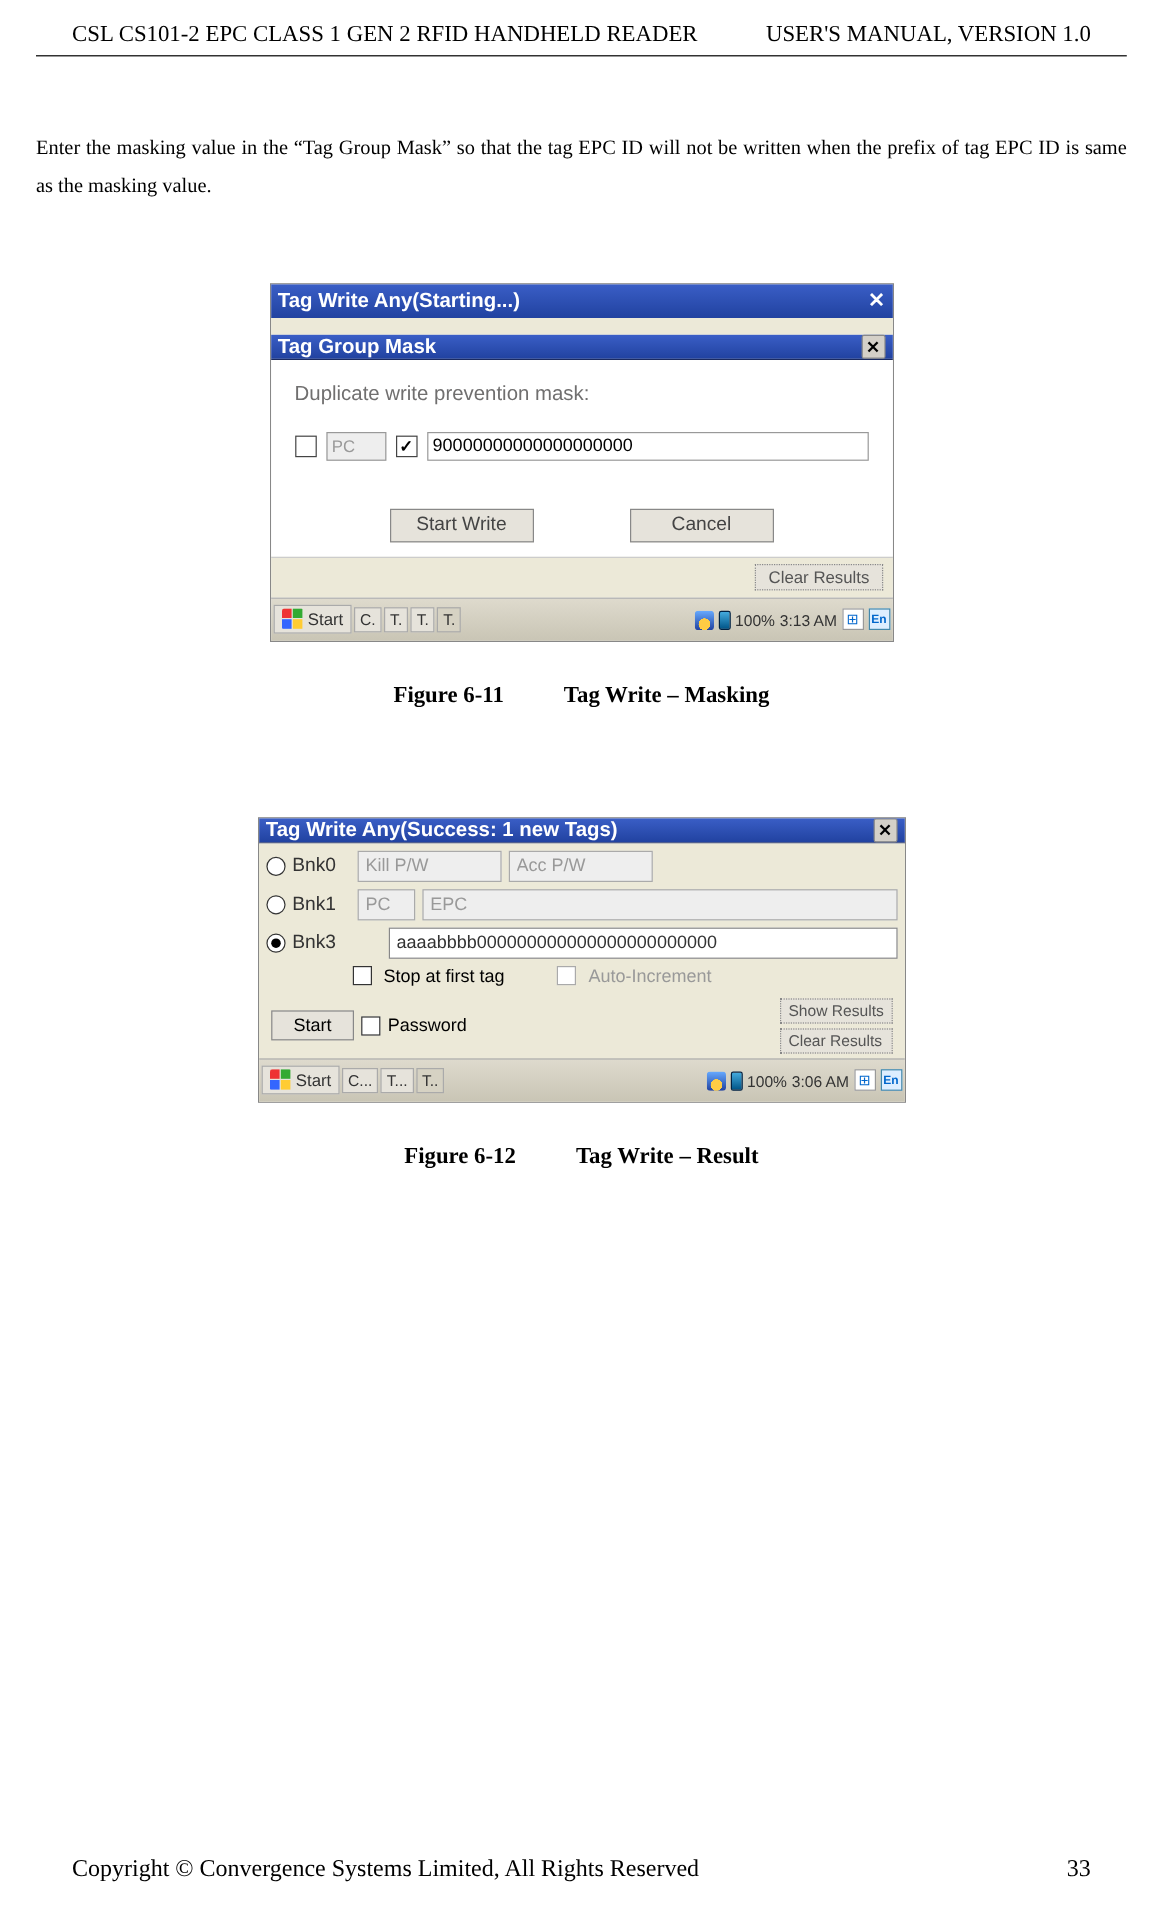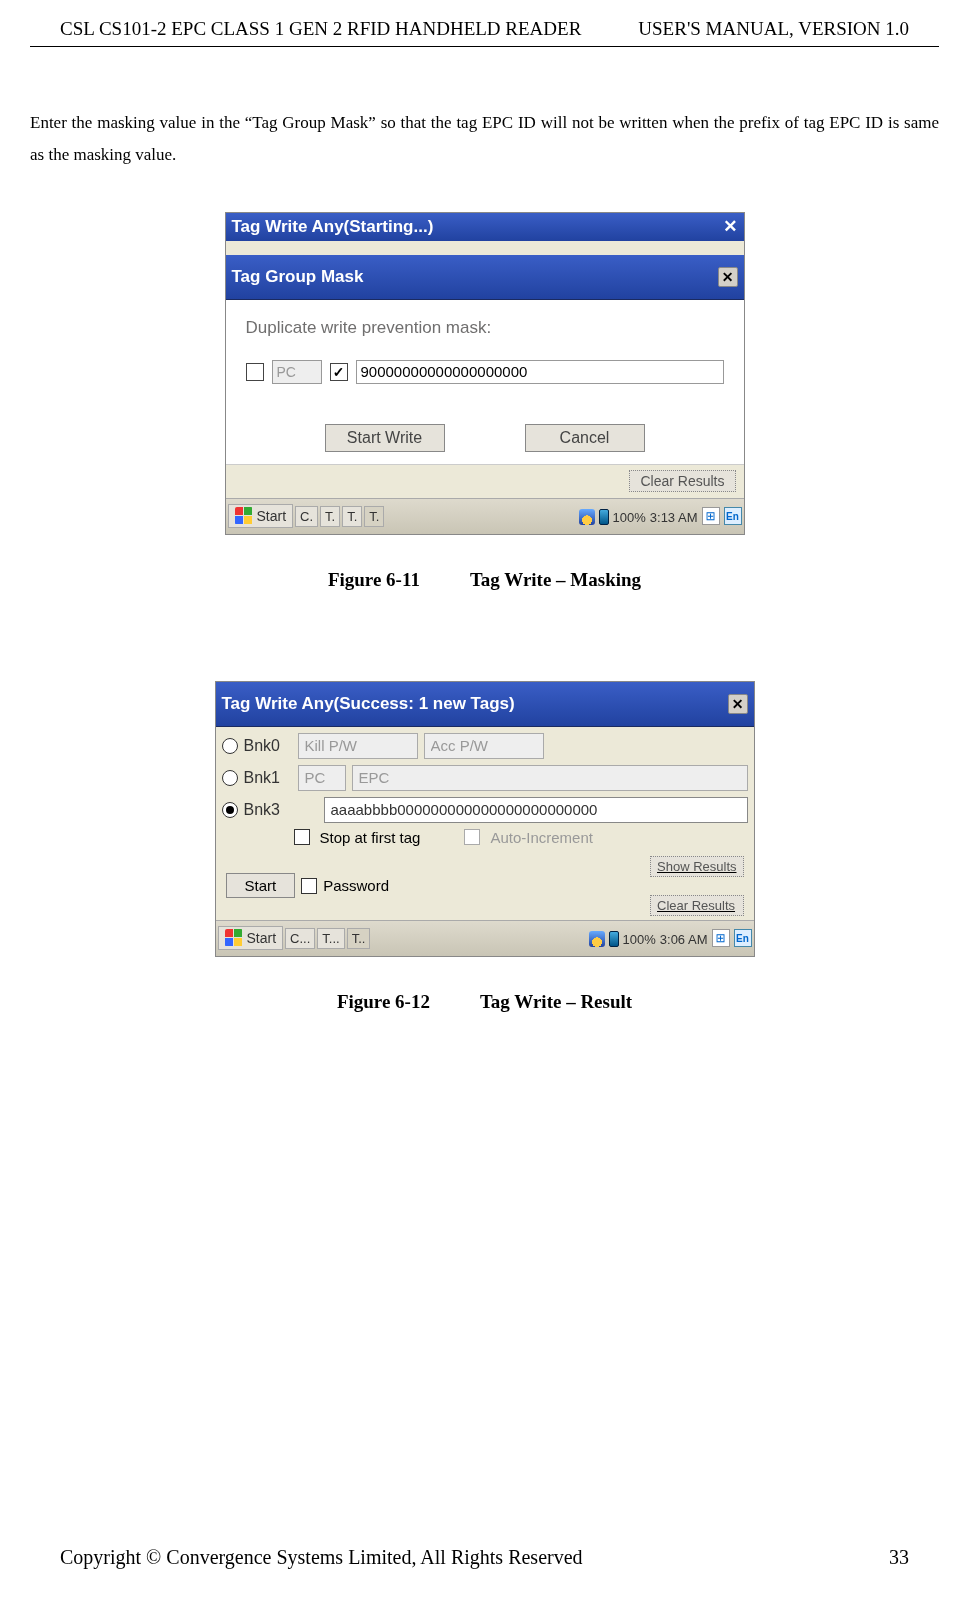--- a/index.html
+++ b/index.html
@@ -22,35 +22,35 @@
     .body-text {
       padding: 60px 30px 0 30px;
       font-size: 17px;
       line-height: 1.9;
       text-align: justify;
     }
     .figure-wrap {
       display: flex;
       flex-direction: column;
       align-items: center;
-      margin-top: 40px;
+      margin-top: 64px;
     }
     .screenshot {
       border: 1px solid #888;
       background: #fff;
       font-family: Tahoma, Arial, sans-serif;
       font-size: 15px;
     }
     .ss1 { width: 520px; }
     .ss2 { width: 540px; }
     .titlebar {
       background: linear-gradient(#3a5ec6, #2142a0);
       color: #fff;
       font-weight: bold;
-      padding: 12px 6px;
+      padding: 0 6px;
       display: flex;
       justify-content: space-between;
       align-items: center;
       font-size: 17px;
       border-bottom: 1px solid #1a2a60;
     }
     .titlebar .close-x {
       background: #d4d0c8;
       color: #000;
       border: 1px solid #888;
@@ -149,21 +149,21 @@
     .radio.sel::after{content:"";width:8px;height:8px;background:#000;border-radius:50%;}
     .rlabel{font-size:16px;color:#333;width:48px;}
     .dis-input{border:1px solid #aaa;background:#eee;color:#999;padding:2px 6px;height:26px;font-size:15px;}
     .en-input{border:1px solid #888;background:#fff;color:#333;padding:2px 6px;height:26px;font-size:15px;flex:1;margin-left:26px;}
     .chk2{width:16px;height:16px;border:1.5px solid #333;background:#fff;display:inline-block;}
     .tbl { width: 100%; border-collapse:collapse; font-size:15px; }
     .tbl td, .tbl th { border:1px solid #bbb; background:#e6e3db; padding:3px 6px; text-align:left; }
     .tbl td.white { background:#fff;}
     .bot-row { display:flex; align-items:center; gap:6px; padding:4px 4px;}
     .bot-row .btn2{border:1px solid #888;background:#e6e3db;padding:3px 18px;font-size:15px;}
-    .right-stack{display:flex;flex-direction:column;gap:18px;margin-left:auto;text-decoration:underline;}
+    .right-stack{display:flex;flex-direction:column;gap:4px;margin-left:auto;}
     .right-stack .btn3{border:1px dotted #888;background:#e6e3db;padding:2px 6px;font-size:13px;color:#555;}
 
     .page-footer {
       position: absolute;
       bottom: 30px; left: 0; right: 0;
       display:flex; justify-content:space-between;
       padding: 0 60px;
       font-size: 20px;
       font-family: "Times New Roman", serif;
       gap: 16px;

